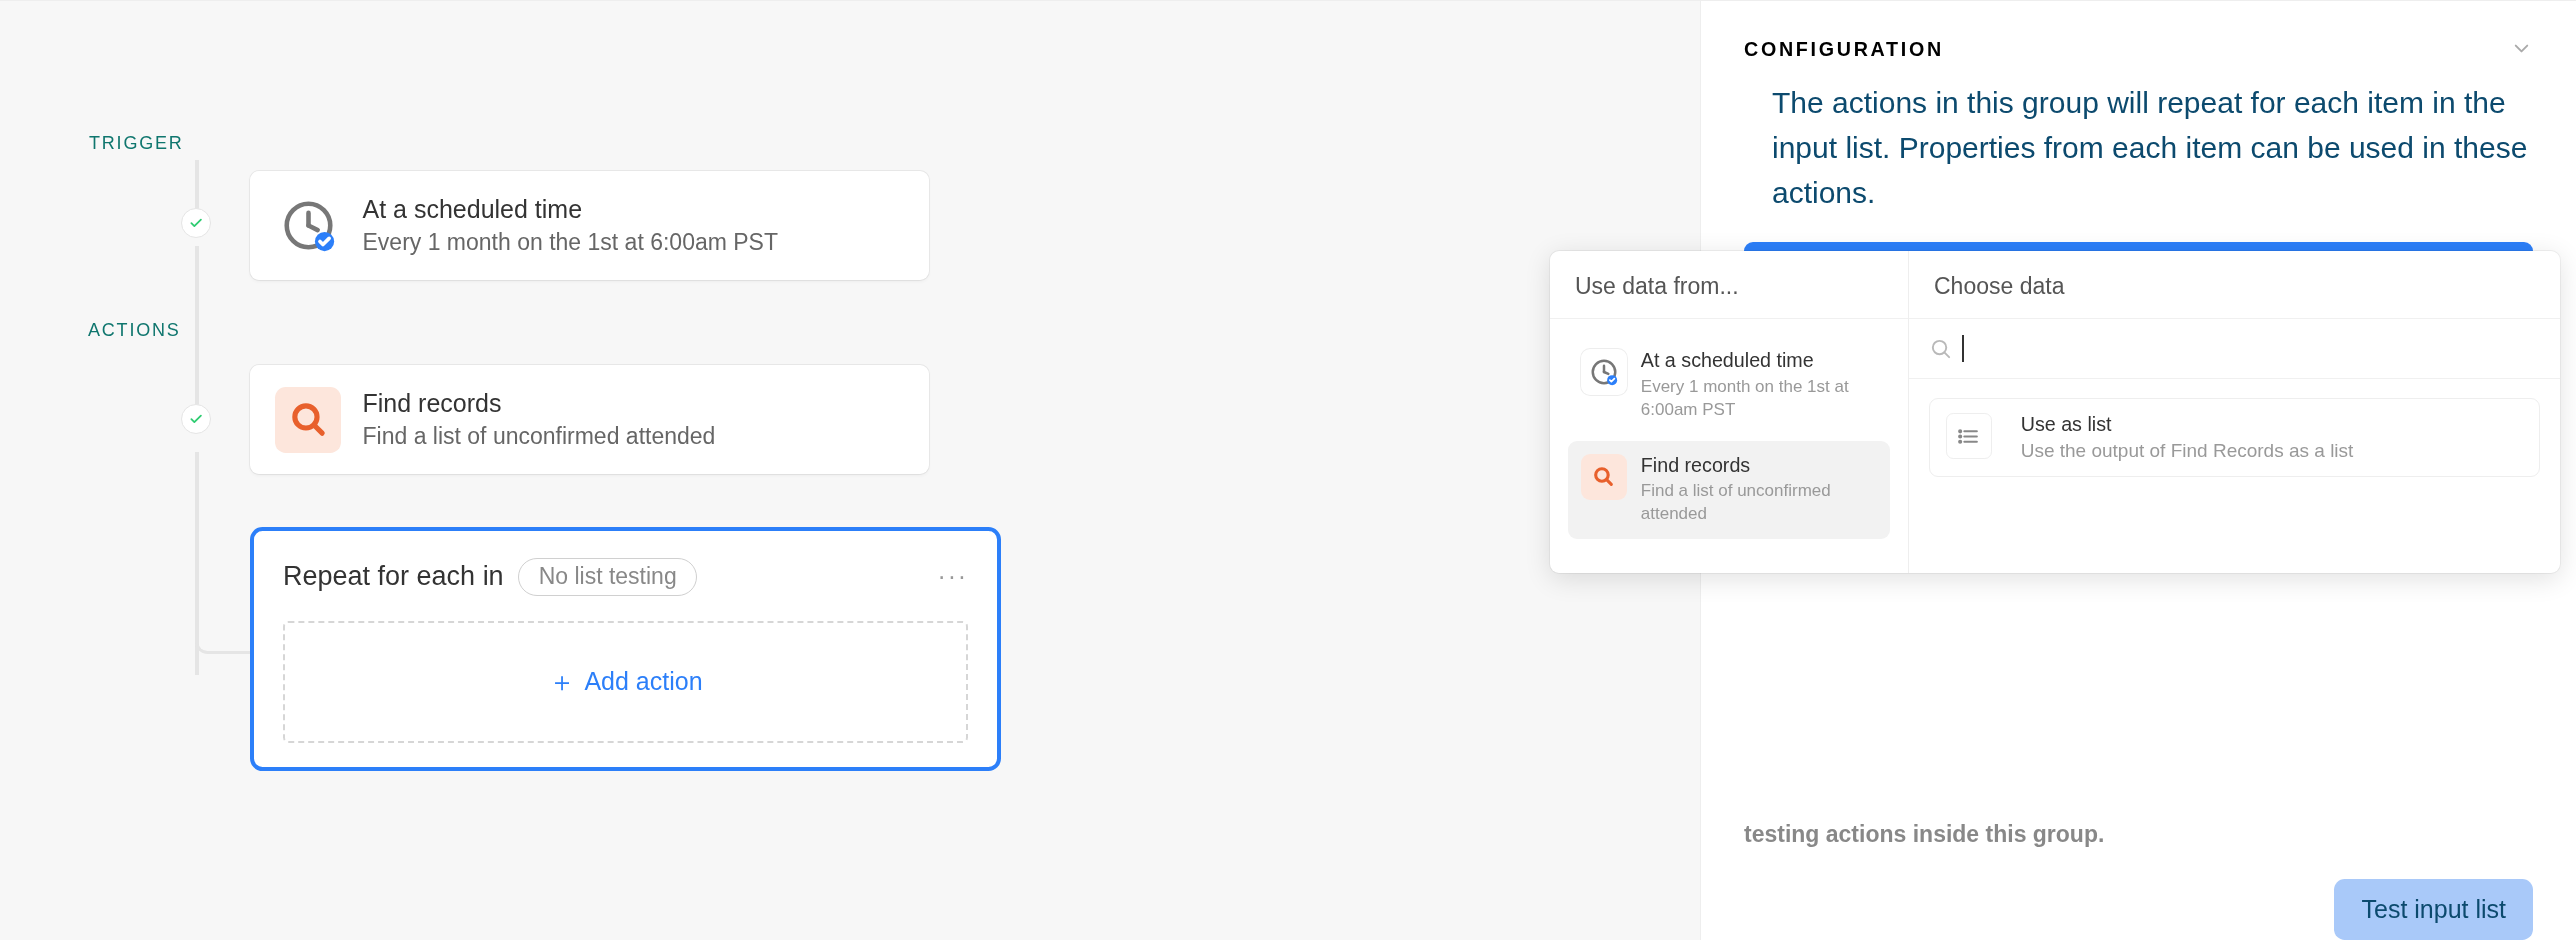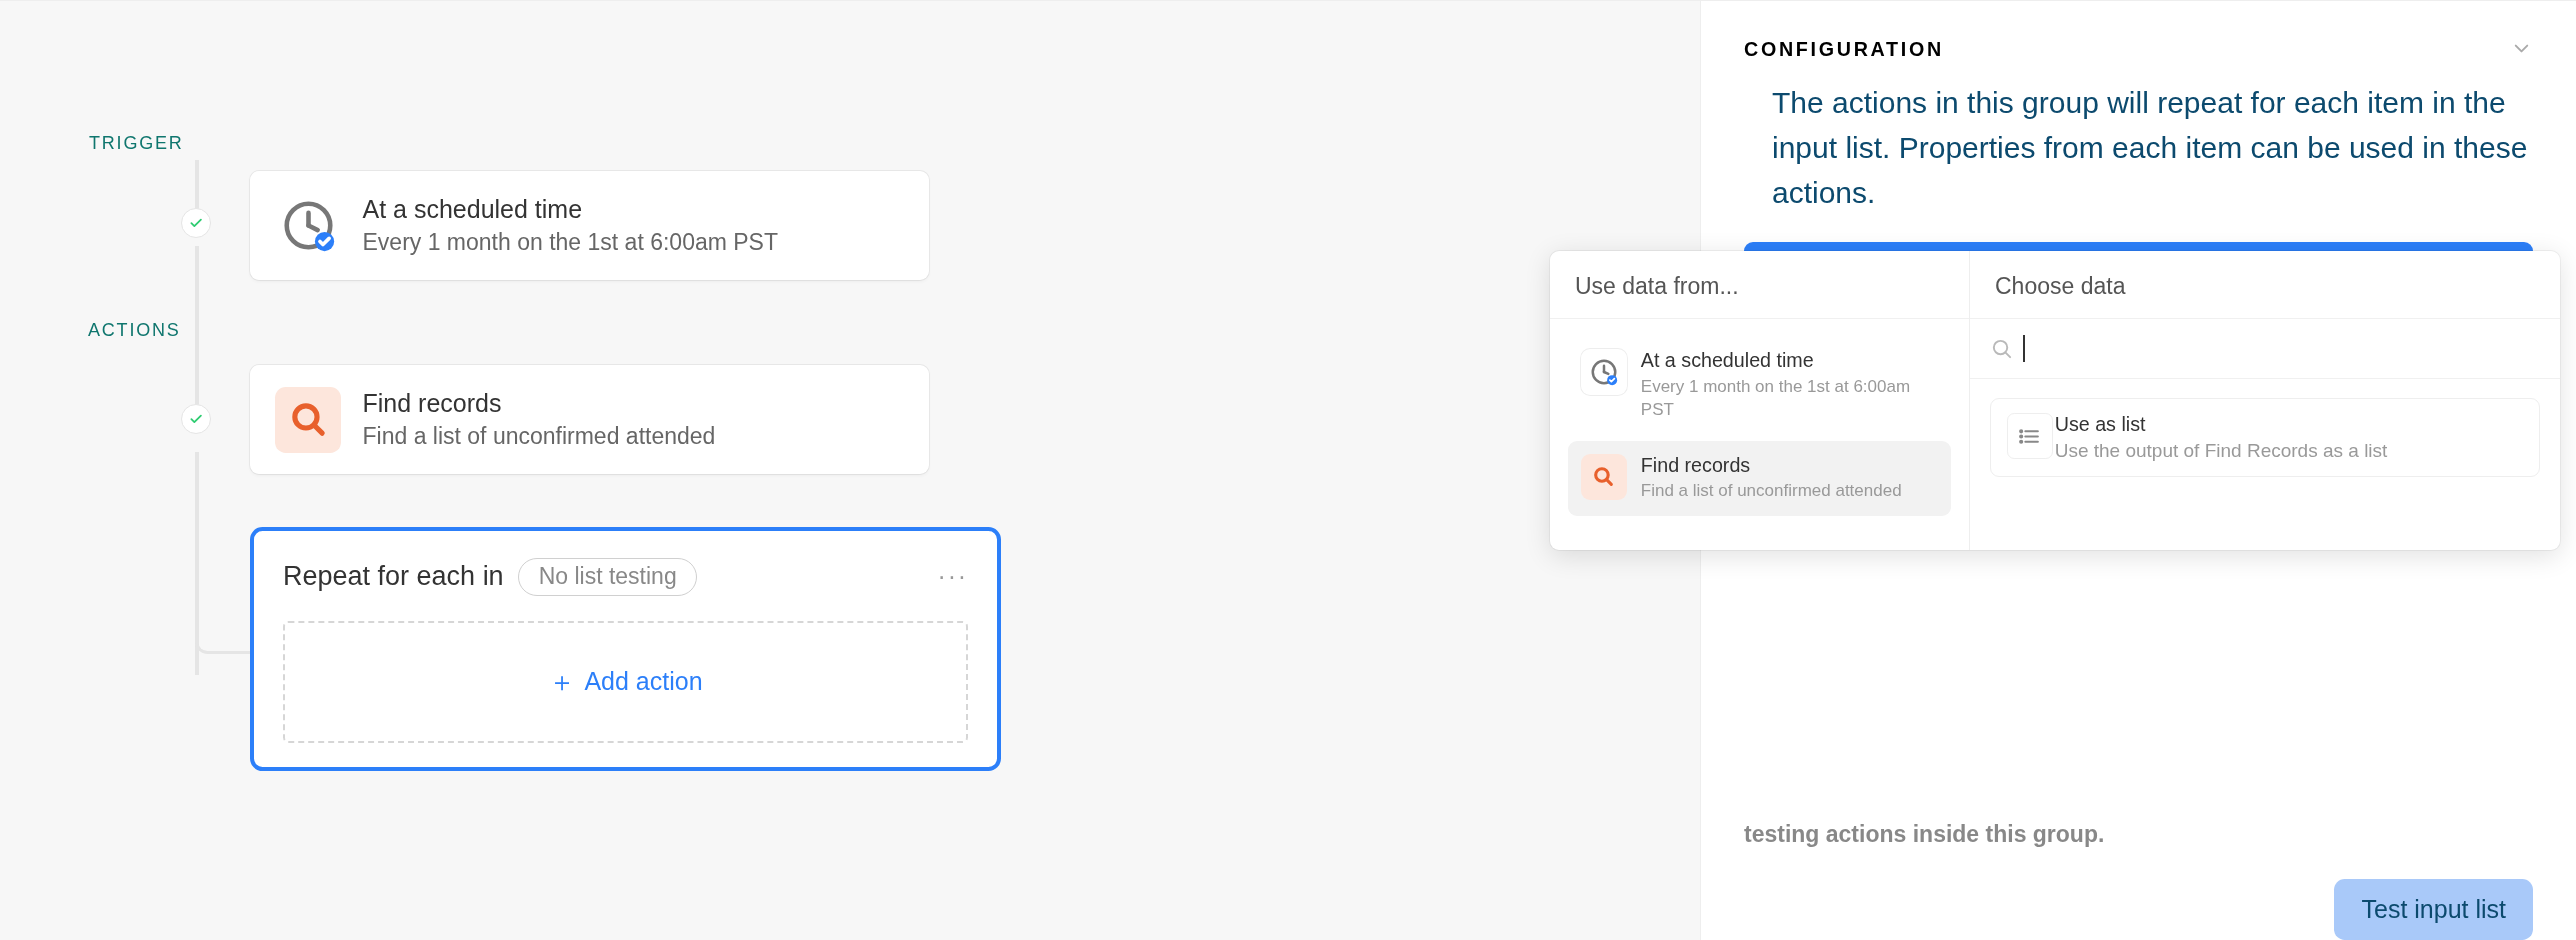--- a/index.html
+++ b/index.html
@@ -219,21 +219,21 @@
     border-radius: 9px;
     box-shadow: 0 5.4px 27px rgba(0,0,0,0.12), 0 0 0 0.9px rgba(0,0,0,0.05);
     display: flex;
     z-index: 10;
     overflow: hidden;
   }
   .popover-col {
     display: flex;
     flex-direction: column;
   }
-  .popover-col.left  { width: 420px; border-right: 0.9px solid #eee; justify-content: flex-end; }
+  .popover-col.left  { width: 359px; border-right: 0.9px solid #eee; justify-content: flex-end; }
   .popover-col.right { flex: 1; }
   .pop-head {
     padding: 21.5px 25px 18px 25px;
     font-size: 23px;
     color: #555;
     font-weight: 500;
     border-bottom: 0.9px solid #f0f0f0;
   }
   .pop-body { padding: 18px 18px 27px 18px; }
 
@@ -276,21 +276,21 @@
   }
   .caret {
     width: 1.8px;
     height: 27px;
     background: #333;
   }
 
   .choose-body { padding: 19.7px; }
   .choose-item {
     display: flex;
-    gap: 2px;
+    gap: 29px;
     border: 0.9px solid #eee;
     border-radius: 9px;
     padding: 14.3px 16px;
     align-items: flex-start;
     cursor: pointer;
   }
   .choose-icon {
     width: 46px; height: 46px;
     border-radius: 7.2px;
     border: 0.9px solid #eee;

